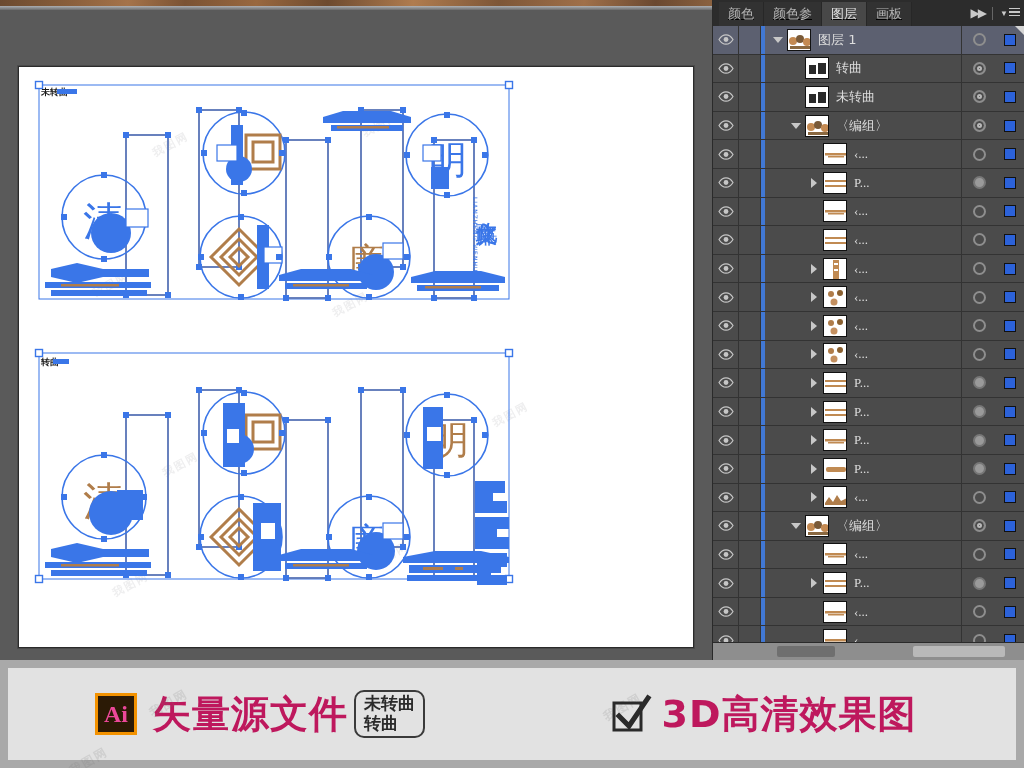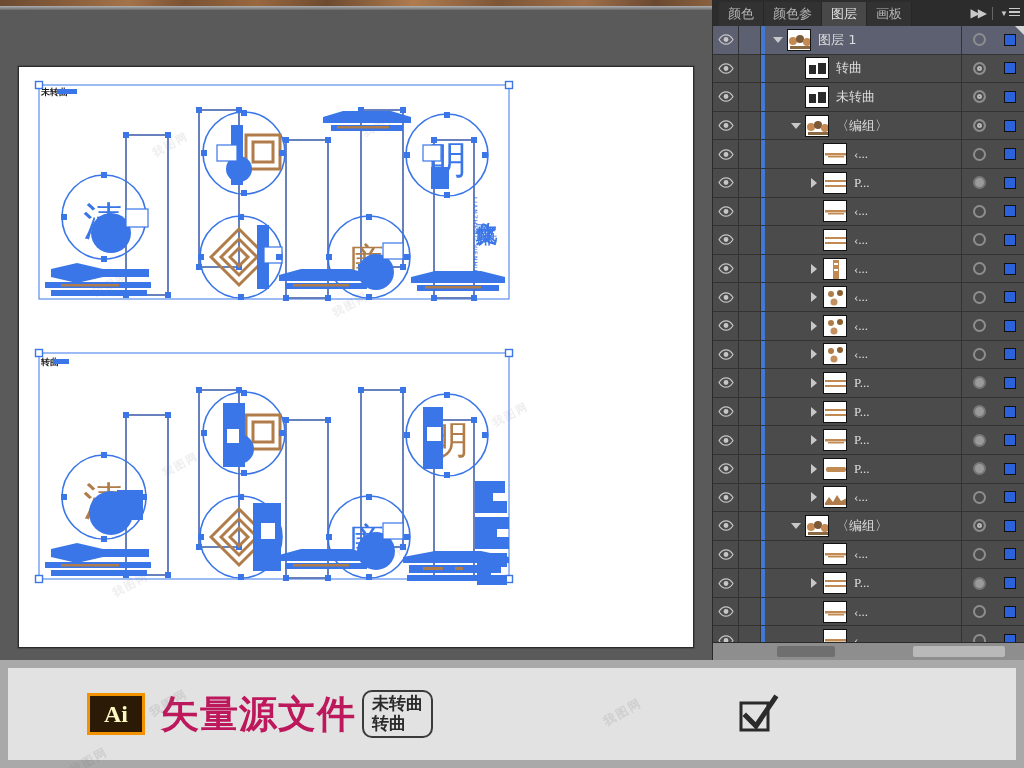--- a/index.html
+++ b/index.html
@@ -44,21 +44,21 @@
   }
   .art-svg { position: absolute; left: 0; top: 0; }
 
   
   .panel {
     position: absolute; left: 712px; top: 0; width: 312px; height: 660px;
     background: #3d3d3d; border-left: 1px solid #2a2a2a;
   }
   .panel-tabbar {
     position: relative; height: 26px; background: #2c2c2c;
-    display: flex; align-items: flex-end; padding-left: 6px;
+    display: flex; align-items: flex-end; padding-left: 6px; text-decoration: underline;
   }
   .ptab {
     height: 24px; padding: 0 9px; display: flex; align-items: center;
     color: #b4b4b4; font-size: 13px; background: #323232;
     border-right: 1px solid #272727; max-width: 64px; overflow: hidden;
     white-space: nowrap;
   }
   .ptab.active { background: #484848; color: #e2e2e2; }
   .tabbar-right {
     position: absolute; right: 4px; top: 0; height: 26px;
@@ -146,22 +146,22 @@
   }
   .banner-inner {
     position: absolute; left: 8px; top: 8px; right: 8px; bottom: 8px;
     background: #e2e2e2; display: flex; align-items: center;
   }
   .banner-half {
     flex: 1; display: flex; align-items: center; justify-content: center;
     position: relative;
   }
   .ai-badge {
-    width: 58px; height: 42px; background: #2b1a05; border: 3px solid #f39200;
-    color: #fef9c3; font-size: 24px; font-weight: bold; display: flex;
+    width: 42px; height: 42px; background: #2b1a05; border: 3px solid #f39200;
+    color: #ec4899; font-size: 24px; font-weight: bold; display: flex;
     align-items: center; justify-content: center;
     font-family: "Liberation Serif", serif; margin-right: 16px;
   }
   .btxt {
     font-size: 38px; color: #be185d; font-weight: bold;
     font-family: "DejaVu Sans", sans-serif; letter-spacing: 1px;
   }
   .curve-badge {
     border: 2px solid #3a3a3a; border-radius: 10px; padding: 2px 8px;
     margin-left: 6px; display: flex; flex-direction: column; line-height: 1.15;
@@ -1126,18 +1126,19 @@
       </div>
 
       <div class="banner-half">
         <div class="wm-banner" style="left:90px;top:10px;">我图网</div>
         <div class="check-box-ico">
           <svg width="40" height="40" viewBox="0 0 40 40">
             <rect x="2" y="9" width="27" height="27" fill="none" stroke="#2a2a2a" stroke-width="3"></rect>
             <path d="M7 22 L17 32 L36 4" fill="none" stroke="#2a2a2a" stroke-width="5" stroke-linecap="square"></path>
           </svg>
         </div>
+        <div class="btxt">3D高清效果图</div>
       </div>
 
     </div>
   </div>
 
 </div>
 
 </body></html>

